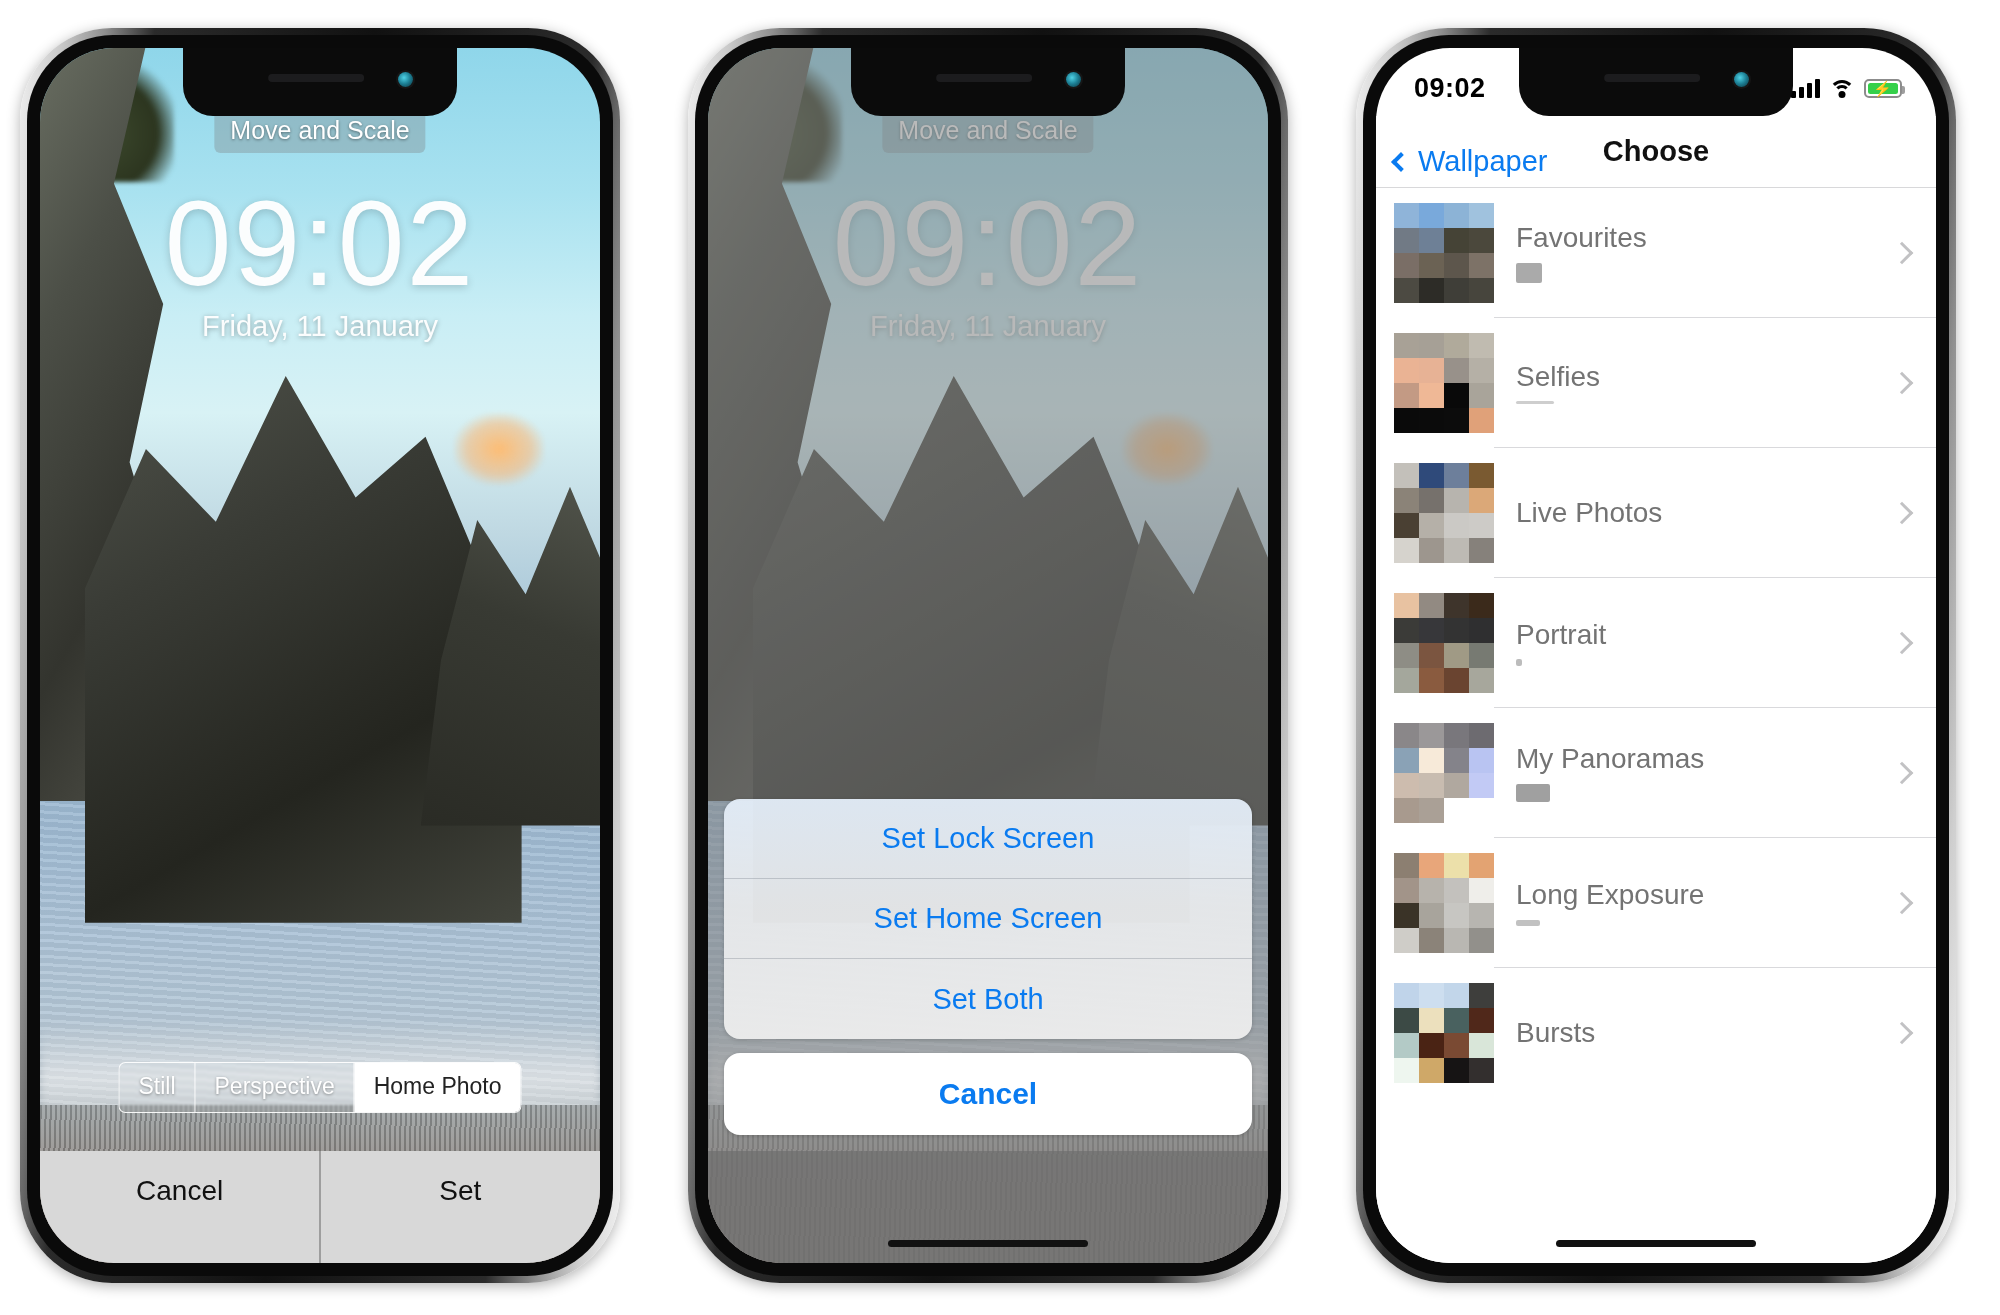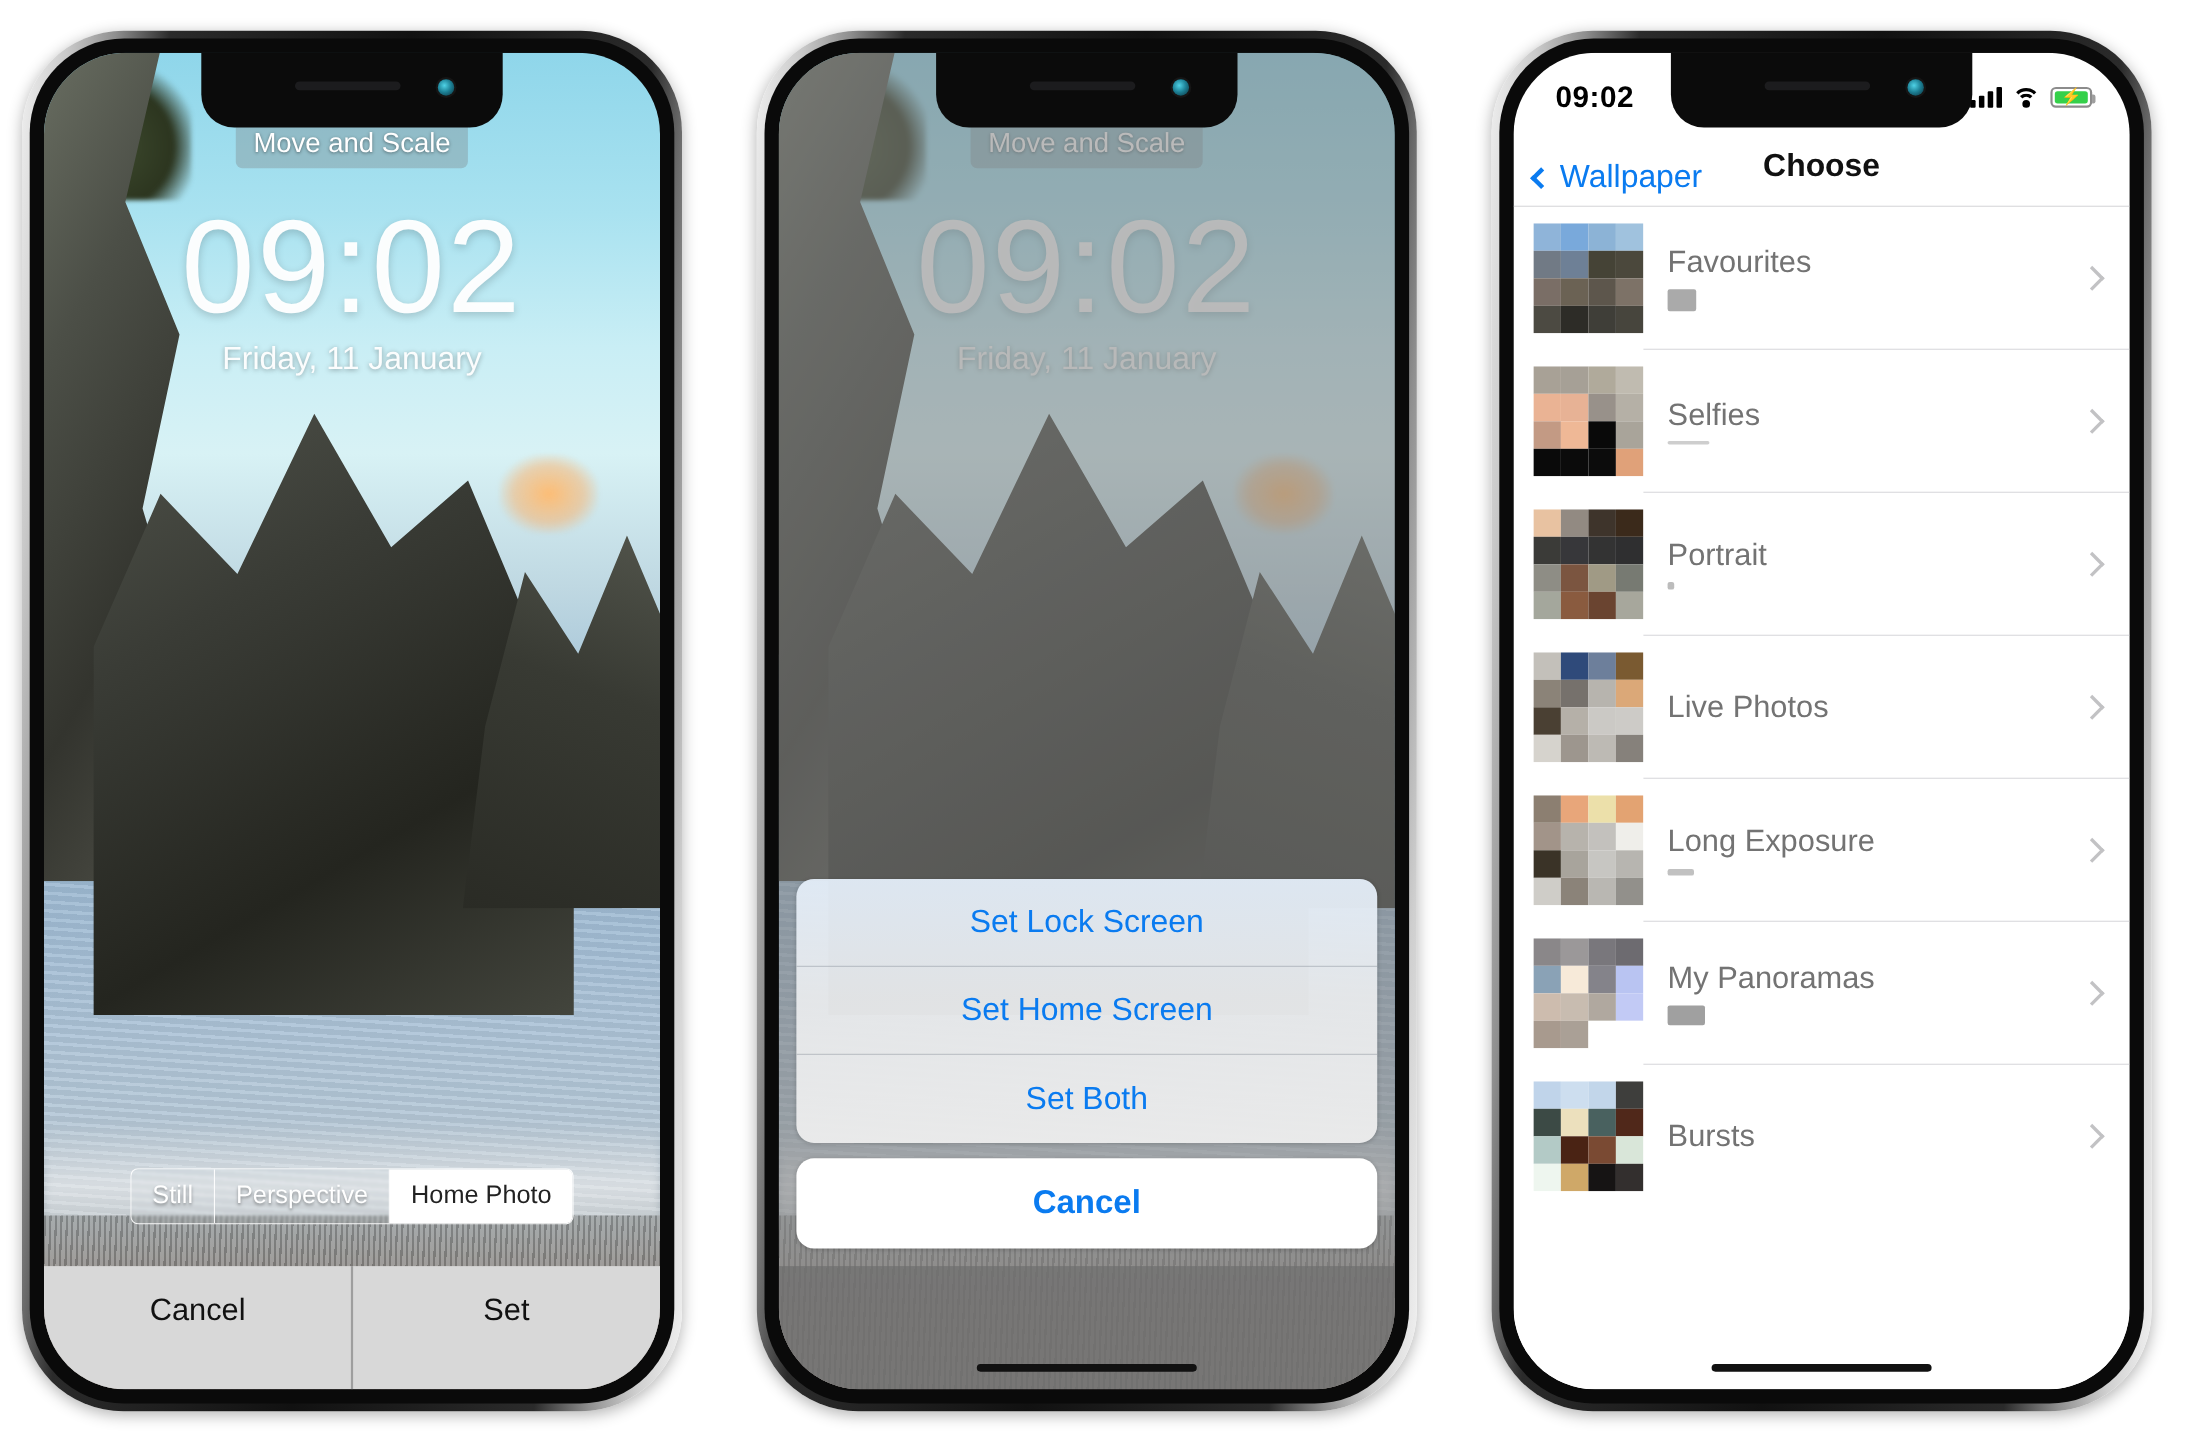--- a/index.html
+++ b/index.html
@@ -557,20 +557,44 @@
                   <i style="background: rgb(224, 161, 121);"></i>
                 </div>
                 <div class="row-text">
                   <div class="row-title">Selfies</div>
                   <div class="row-sub line"></div>
                 </div>
                 <div class="chev"></div>
               </div>
               <div class="row">
                 <div class="thumb">
+                  <i style="background: rgb(195, 192, 186);"></i>
+                  <i style="background: rgb(47, 74, 122);"></i>
+                  <i style="background: rgb(109, 127, 155);"></i>
+                  <i style="background: rgb(122, 90, 49);"></i>
+                  <i style="background: rgb(139, 131, 120);"></i>
+                  <i style="background: rgb(118, 113, 108);"></i>
+                  <i style="background: rgb(183, 180, 174);"></i>
+                  <i style="background: rgb(219, 168, 120);"></i>
+                  <i style="background: rgb(74, 64, 51);"></i>
+                  <i style="background: rgb(181, 176, 168);"></i>
+                  <i style="background: rgb(203, 201, 197);"></i>
+                  <i style="background: rgb(205, 203, 199);"></i>
+                  <i style="background: rgb(214, 211, 205);"></i>
+                  <i style="background: rgb(157, 150, 142);"></i>
+                  <i style="background: rgb(189, 186, 180);"></i>
+                  <i style="background: rgb(134, 129, 123);"></i>
+                </div>
+                <div class="row-text">
+                  <div class="row-title">Live Photos</div>
+                </div>
+                <div class="chev"></div>
+              </div>
+              <div class="row">
+                <div class="thumb">
                   <i style="background: rgb(232, 194, 161);"></i>
                   <i style="background: rgb(146, 138, 130);"></i>
                   <i style="background: rgb(62, 52, 43);"></i>
                   <i style="background: rgb(59, 42, 27);"></i>
                   <i style="background: rgb(59, 59, 56);"></i>
                   <i style="background: rgb(55, 55, 58);"></i>
                   <i style="background: rgb(51, 51, 51);"></i>
                   <i style="background: rgb(47, 47, 48);"></i>
                   <i style="background: rgb(142, 141, 133);"></i>
                   <i style="background: rgb(123, 85, 64);"></i>
@@ -582,39 +606,40 @@
                   <i style="background: rgb(167, 167, 156);"></i>
                 </div>
                 <div class="row-text">
                   <div class="row-title">Portrait</div>
                   <div class="row-sub dot"></div>
                 </div>
                 <div class="chev"></div>
               </div>
               <div class="row">
                 <div class="thumb">
-                  <i style="background: rgb(195, 192, 186);"></i>
-                  <i style="background: rgb(47, 74, 122);"></i>
-                  <i style="background: rgb(109, 127, 155);"></i>
-                  <i style="background: rgb(122, 90, 49);"></i>
-                  <i style="background: rgb(139, 131, 120);"></i>
-                  <i style="background: rgb(118, 113, 108);"></i>
-                  <i style="background: rgb(183, 180, 174);"></i>
-                  <i style="background: rgb(219, 168, 120);"></i>
-                  <i style="background: rgb(74, 64, 51);"></i>
-                  <i style="background: rgb(181, 176, 168);"></i>
-                  <i style="background: rgb(203, 201, 197);"></i>
-                  <i style="background: rgb(205, 203, 199);"></i>
-                  <i style="background: rgb(214, 211, 205);"></i>
-                  <i style="background: rgb(157, 150, 142);"></i>
-                  <i style="background: rgb(189, 186, 180);"></i>
-                  <i style="background: rgb(134, 129, 123);"></i>
+                  <i style="background: rgb(138, 135, 137);"></i>
+                  <i style="background: rgb(155, 152, 153);"></i>
+                  <i style="background: rgb(121, 119, 124);"></i>
+                  <i style="background: rgb(109, 107, 112);"></i>
+                  <i style="background: rgb(138, 162, 182);"></i>
+                  <i style="background: rgb(247, 234, 217);"></i>
+                  <i style="background: rgb(132, 131, 138);"></i>
+                  <i style="background: rgb(185, 196, 242);"></i>
+                  <i style="background: rgb(205, 188, 174);"></i>
+                  <i style="background: rgb(200, 188, 176);"></i>
+                  <i style="background: rgb(176, 168, 159);"></i>
+                  <i style="background: rgb(194, 202, 245);"></i>
+                  <i style="background: rgb(168, 154, 142);"></i>
+                  <i style="background: rgb(170, 160, 150);"></i>
+                  <i style="background: rgb(255, 255, 255);"></i>
+                  <i style="background: rgb(255, 255, 255);"></i>
                 </div>
                 <div class="row-text">
-                  <div class="row-title">Live Photos</div>
+                  <div class="row-title">My Panoramas</div>
+                  <div class="row-sub box2"></div>
                 </div>
                 <div class="chev"></div>
               </div>
               <div class="row">
                 <div class="thumb">
                   <i style="background: rgb(140, 127, 113);"></i>
                   <i style="background: rgb(232, 166, 122);"></i>
                   <i style="background: rgb(236, 224, 170);"></i>
                   <i style="background: rgb(227, 163, 114);"></i>
                   <i style="background: rgb(162, 148, 137);"></i>
@@ -631,45 +656,20 @@
                   <i style="background: rgb(146, 144, 139);"></i>
                 </div>
                 <div class="row-text">
                   <div class="row-title">Long Exposure</div>
                   <div class="row-sub tiny"></div>
                 </div>
                 <div class="chev"></div>
               </div>
               <div class="row">
                 <div class="thumb">
-                  <i style="background: rgb(138, 135, 137);"></i>
-                  <i style="background: rgb(155, 152, 153);"></i>
-                  <i style="background: rgb(121, 119, 124);"></i>
-                  <i style="background: rgb(109, 107, 112);"></i>
-                  <i style="background: rgb(138, 162, 182);"></i>
-                  <i style="background: rgb(247, 234, 217);"></i>
-                  <i style="background: rgb(132, 131, 138);"></i>
-                  <i style="background: rgb(185, 196, 242);"></i>
-                  <i style="background: rgb(205, 188, 174);"></i>
-                  <i style="background: rgb(200, 188, 176);"></i>
-                  <i style="background: rgb(176, 168, 159);"></i>
-                  <i style="background: rgb(194, 202, 245);"></i>
-                  <i style="background: rgb(168, 154, 142);"></i>
-                  <i style="background: rgb(170, 160, 150);"></i>
-                  <i style="background: rgb(255, 255, 255);"></i>
-                  <i style="background: rgb(255, 255, 255);"></i>
-                </div>
-                <div class="row-text">
-                  <div class="row-title">My Panoramas</div>
-                  <div class="row-sub box2"></div>
-                </div>
-                <div class="chev"></div>
-              </div>
-              <div class="row">
-                <div class="thumb">
                   <i style="background: rgb(192, 212, 234);"></i>
                   <i style="background: rgb(205, 222, 239);"></i>
                   <i style="background: rgb(194, 214, 234);"></i>
                   <i style="background: rgb(62, 62, 60);"></i>
                   <i style="background: rgb(60, 74, 69);"></i>
                   <i style="background: rgb(236, 224, 189);"></i>
                   <i style="background: rgb(73, 97, 95);"></i>
                   <i style="background: rgb(80, 40, 26);"></i>
                   <i style="background: rgb(179, 202, 198);"></i>
                   <i style="background: rgb(74, 35, 20);"></i>

